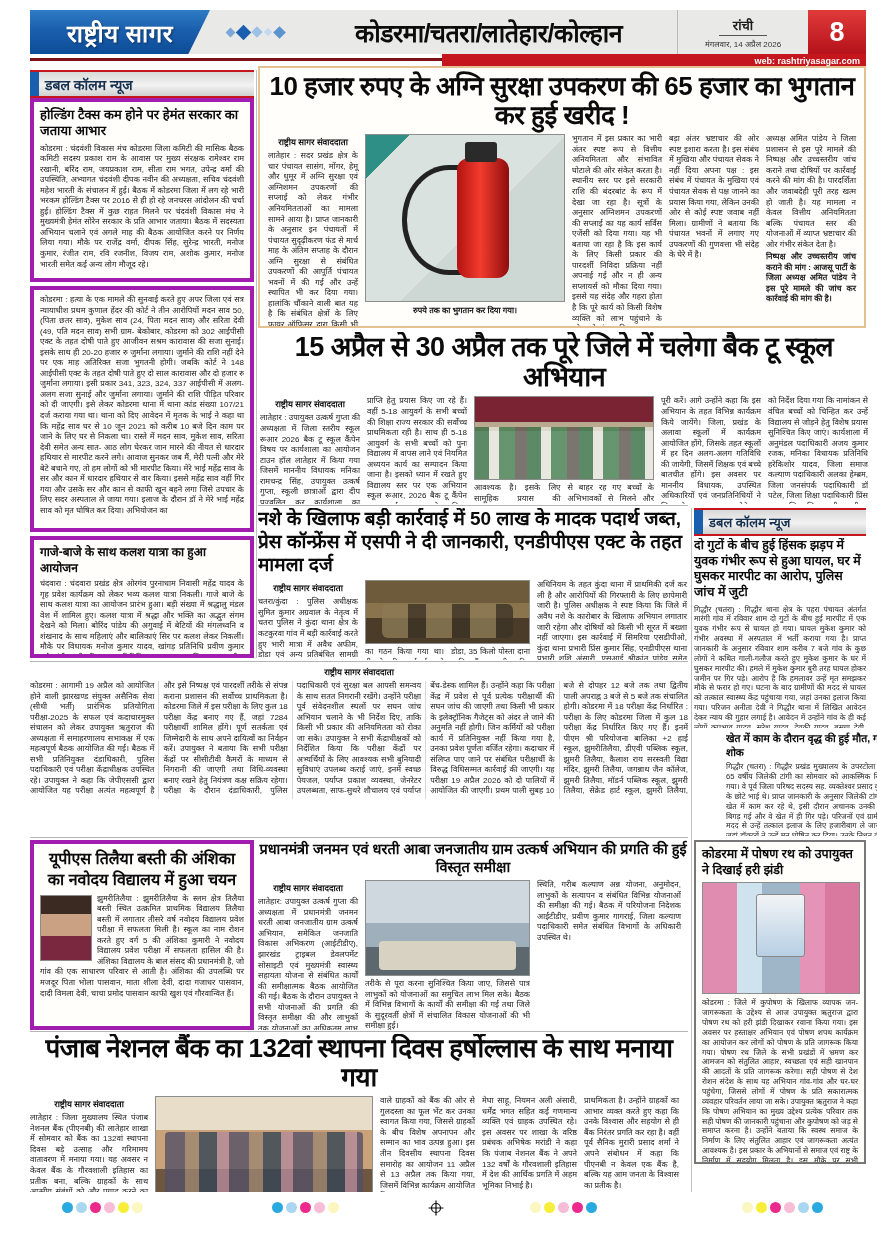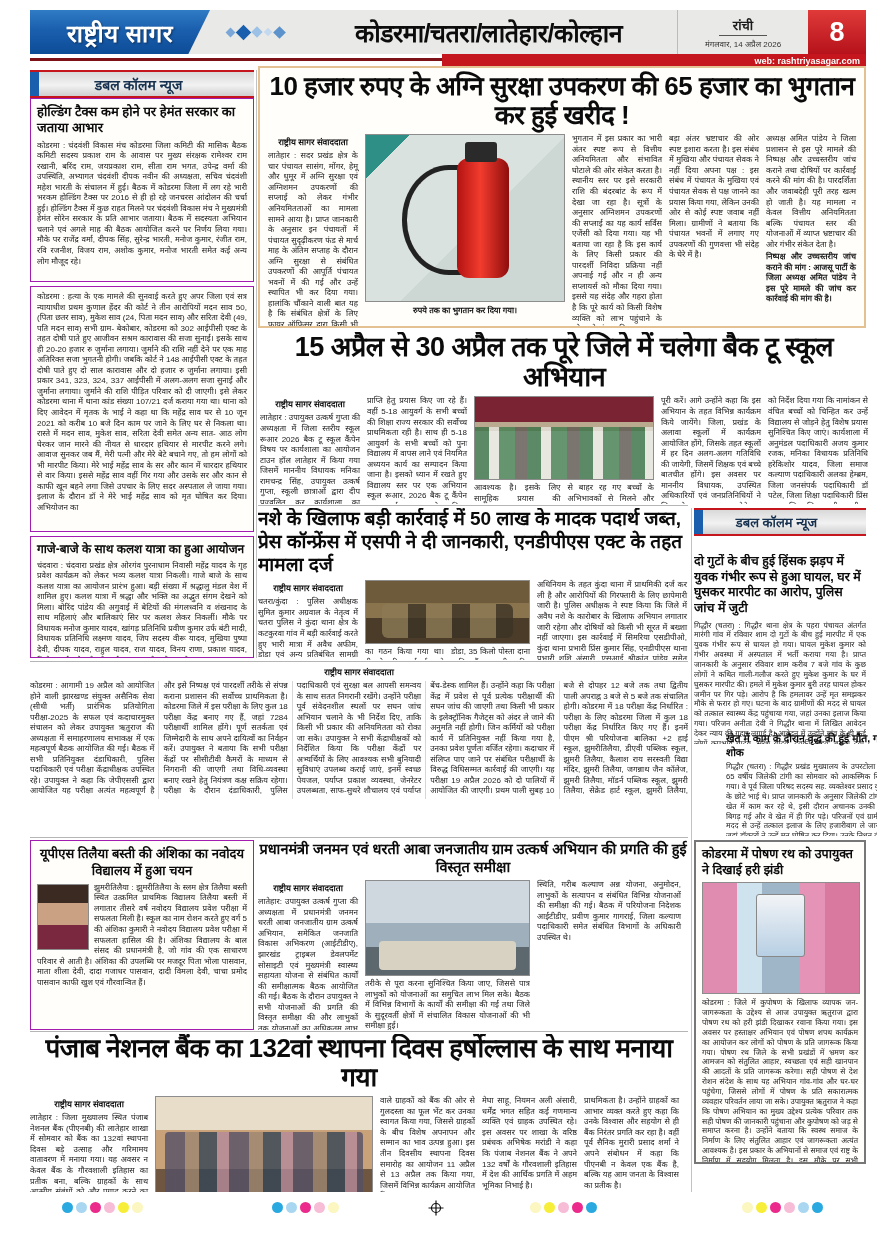--- a/index.html
+++ b/index.html
@@ -28,22 +28,22 @@
   .page-no-box{width:58px;background:linear-gradient(180deg,#e03a39,#b5121b);display:flex;align-items:center;justify-content:center;color:#fff;font-size:27px;font-weight:800;}
   .web-rule{top:58px;left:30px;width:412px;height:3px;background:#7c1218;}
   .web-strip{top:54px;left:442px;width:424px;height:13px;background:#c4161c;color:#fff;font-size:9px;font-weight:700;display:flex;align-items:center;justify-content:flex-end;padding-right:6px;box-sizing:border-box;}
   
   .dcn-header{
     height:24px;background:linear-gradient(180deg,#d9d9d9,#f2f2f2 55%,#cfcfcf);
     border-top:2px solid #c4161c;border-bottom:2px solid #c4161c;
     display:flex;align-items:center;
   }
   .dcn-header .blue-chip{width:9px;height:100%;background:#1a5fae;margin-right:6px;}
-  .dcn-header .dcn-label{flex:1;text-align:center;font-weight:800;font-size:14px;color:#16314f;padding-right:22px;}
-  .boxed{border:1px solid #a21caf;background:#fffefb;box-sizing:border-box;padding:5px 6px;}
+  .dcn-header .dcn-label{flex:1;font-weight:800;font-size:14px;color:#16314f;padding-right:22px;}
+  .boxed{border:4px solid #a21caf;background:#fffefb;box-sizing:border-box;padding:5px 6px;}
   .boxed-tan{border:2px solid #e4c193;background:#fffefb;box-sizing:border-box;padding:4px 8px;}
   .h-xl{font-weight:800;font-size:26px;line-height:1.12;text-align:center;color:#0b0b0b;letter-spacing:-.5px;margin:0 0 4px;}
   .h-lg{font-weight:800;font-size:19px;line-height:1.2;text-align:center;color:#0b0b0b;margin:0 0 4px;}
   .h-md{font-weight:800;font-size:13px;line-height:1.25;color:#0b0b0b;margin:0 0 4px;}
   .h-sm{font-weight:800;font-size:10.5px;line-height:1.3;color:#0b0b0b;margin:0 0 3px;}
   .byline{font-weight:700;font-size:8.5px;text-align:center;margin:2px 0 4px;color:#111;}
   .bt{font-size:8px;line-height:1.32;text-align:justify;color:#222;}
   .bt-sm{font-size:7.6px;line-height:1.3;text-align:justify;color:#222;}
   .caption{font-weight:700;font-size:8px;text-align:center;margin-top:2px;color:#111;}
   .row{display:flex;gap:7px;}
@@ -183,21 +183,21 @@
     </div>
     <div style="width:150px;" class="bt">अधिनियम के तहत कुंदा थाना में प्राथमिकी दर्ज कर ली है और आरोपियों की गिरफ्तारी के लिए छापेमारी जारी है। पुलिस अधीक्षक ने स्पष्ट किया कि जिले में अवैध नशे के कारोबार के खिलाफ अभियान लगातार जारी रहेगा और दोषियों को किसी भी सूरत में बख्शा नहीं जाएगा। इस कार्रवाई में सिमरिया एसडीपीओ, कुंदा थाना प्रभारी प्रिंस कुमार सिंह, एनडीपीएस थाना प्रभारी शशि अंसारी, एसआई श्रीकांत पांडेय समेत कुंदा एवं एनडीपीएस थाना के सशस्त्र बल के जवान शामिल थे।</div>
   </div>
 </div>
 
 <div class="abs dcn-header" style="top:508px;left:694px;width:172px;">
   <div class="blue-chip"></div>
   <div class="dcn-label" style="font-size:13px;">डबल कॉलम न्यूज</div>
 </div>
 
-<div class="abs" style="top:554px;left:694px;width:172px;height:190px;overflow:hidden;">
+<div class="abs" style="top:538px;left:694px;width:172px;height:190px;overflow:hidden;">
   <div class="h-md" style="font-size:12.5px;">दो गुटों के बीच हुई हिंसक झड़प में युवक गंभीर रूप से हुआ घायल, घर में घुसकर मारपीट का आरोप, पुलिस जांच में जुटी</div>
   <div class="bt-sm">गिद्धौर (चतरा) : गिद्धौर थाना क्षेत्र के पहरा पंचायत अंतर्गत मारंगी गांव में रविवार शाम दो गुटों के बीच हुई मारपीट में एक युवक गंभीर रूप से घायल हो गया। घायल मुकेश कुमार को गंभीर अवस्था में अस्पताल में भर्ती कराया गया है। प्राप्त जानकारी के अनुसार रविवार शाम करीब 7 बजे गांव के कुछ लोगों ने कथित गाली-गलौज करते हुए मुकेश कुमार के घर में घुसकर मारपीट की। हमले में मुकेश कुमार बुरी तरह घायल होकर जमीन पर गिर पड़े। आरोप है कि हमलावर उन्हें मृत समझकर मौके से फरार हो गए। घटना के बाद ग्रामीणों की मदद से घायल को तत्काल स्वास्थ्य केंद्र पहुंचाया गया, जहां उनका इलाज किया गया। परिजन अनीता देवी ने गिद्धौर थाना में लिखित आवेदन देकर न्याय की गुहार लगाई है। आवेदन में उन्होंने गांव के ही कई लोगों कुप्रभाव यादव, सुरेश यादव, देवकी यादव, बसगा देवी, सुधा देवी, अर्चना देवी, सिकंदर यादव एवं ललीता कुमारी पर घर में घुसकर हमला करने का आरोप लगाया है। उन्होंने बताया कि दोनों पक्षों के बीच पहले से आपसी विवाद चल रहा था। इस संबंध में थाना प्रभारी पुरुषोत्तम ओझा ने बताया कि मामला दर्ज हो चुका है और मामले की जांच की जा रही है। दोषियों के विरुद्ध जल्द ही आवश्यक कानूनी कार्रवाई की जाएगी। घटना के बाद गांव में तनाव का माहौल बना हुआ है।</div>
 </div>
 
 <div class="abs" style="top:732px;left:726px;width:172px;height:104px;overflow:hidden;">
   <div class="h-sm">खेत में काम के दौरान वृद्ध की हुई मौत, गांव में शोक</div>
   <div class="bt-sm">गिद्धौर (चतरा) : गिद्धौर प्रखंड मुख्यालय के उपरटोला निवासी 65 वर्षीय जिलेकी टांगी का सोमवार को आकस्मिक निधन हो गया। वे पूर्व जिला परिषद सदस्य सह. व्यक्तेश्वर प्रसाद कुशवाहा के छोटे भाई थे। प्राप्त जानकारी के अनुसार जिलेकी टांगी अपने खेत में काम कर रहे थे, इसी दौरान अचानक उनकी तबीयत बिगड़ गई और वे खेत में ही गिर पड़े। परिजनों एवं ग्रामीणों की मदद से उन्हें तत्काल इलाज के लिए हजारीबाग ले जाया गया, जहां डॉक्टरों ने उन्हें मृत घोषित कर दिया। उनके निधन की खबर मिलते ही पूरे गांव में शोक की लहर दौड़ गई। परिजनों का रो-रोकर बुरा हाल है। मृतक का अंतिम संस्कार स्थानीय भदानिया घाट श्मशान में किया गया, जहां बड़ी संख्या में ग्रामीण उपस्थित रहे।</div>
 </div>
 
 <div class="abs boxed" style="top:840px;left:694px;width:172px;height:324px;overflow:hidden;border-width:2px;border-color:#777;">
@@ -207,21 +207,21 @@
     </div>
   <div class="bt-sm">कोडरमा : जिले में कुपोषण के खिलाफ व्यापक जन-जागरूकता के उद्देश्य से आज उपायुक्त ऋतुराज द्वारा पोषण रथ को हरी झंडी दिखाकर रवाना किया गया। इस अवसर पर हस्ताक्षर अभियान एवं पोषण शपथ कार्यक्रम का आयोजन कर लोगों को पोषण के प्रति जागरूक किया गया। पोषण रथ जिले के सभी प्रखंडों में भ्रमण कर आमजन को संतुलित आहार, स्वच्छता एवं सही खानपान की आदतों के प्रति जागरूक करेगा। सही पोषण से देश रोशन संदेश के साथ यह अभियान गांव-गांव और घर-घर पहुंचेगा, जिससे लोगों में पोषण के प्रति सकारात्मक व्यवहार परिवर्तन लाया जा सके। उपायुक्त ऋतुराज ने कहा कि पोषण अभियान का मुख्य उद्देश्य प्रत्येक परिवार तक सही पोषण की जानकारी पहुंचाना और कुपोषण को जड़ से समाप्त करना है। उन्होंने बताया कि स्वस्थ समाज के निर्माण के लिए संतुलित आहार एवं जागरूकता अत्यंत आवश्यक है। इस प्रकार के अभियानों से समाज एवं राष्ट्र के निर्माण में सहयोग मिलता है। इस मौके पर सभी अधिकारियों एवं कर्मचारियों ने कुपोषण मुक्त कोडरमा बनाने का संकल्प लेकर इस अभियान को सफल बनाने की शपथ ली। मौके पर जिला समाज कल्याण पदाधिकारी, सीडीपीओ, महिला पर्यवेक्षिका, सेविका, सहायिका समेत अन्य महिला पदाधिकारी उपस्थित रहीं।</div>
 </div>
 
 <div class="abs" style="top:664px;left:30px;width:658px;height:172px;overflow:hidden;">
   <div class="byline">राष्ट्रीय सागर संवाददाता</div>
   <div class="bt cols5" style="height:118px;">कोडरमा : आगामी 19 अप्रैल को आयोजित होने वाली झारखण्ड संयुक्त असैनिक सेवा (सीधी भर्ती) प्रारंभिक प्रतियोगिता परीक्षा-2025 के सफल एवं कदाचारमुक्त संचालन को लेकर उपायुक्त ऋतुराज की अध्यक्षता में समाहरणालय सभाकक्ष में एक महत्वपूर्ण बैठक आयोजित की गई। बैठक में सभी प्रतिनियुक्त दंडाधिकारी, पुलिस पदाधिकारी एवं परीक्षा केंद्राधीक्षक उपस्थित रहे। उपायुक्त ने कहा कि जेपीएससी द्वारा आयोजित यह परीक्षा अत्यंत महत्वपूर्ण है और इसे निष्पक्ष एवं पारदर्शी तरीके से संपन्न कराना प्रशासन की सर्वोच्च प्राथमिकता है। कोडरमा जिले में इस परीक्षा के लिए कुल 18 परीक्षा केंद्र बनाए गए हैं, जहां 7284 परीक्षार्थी शामिल होंगे। पूर्ण सतर्कता एवं जिम्मेदारी के साथ अपने दायित्वों का निर्वहन करें। उपायुक्त ने बताया कि सभी परीक्षा केंद्रों पर सीसीटीवी कैमरों के माध्यम से निगरानी की जाएगी तथा विधि-व्यवस्था बनाए रखने हेतु नियंत्रण कक्ष सक्रिय रहेगा। परीक्षा के दौरान दंडाधिकारी, पुलिस पदाधिकारी एवं सुरक्षा बल आपसी समन्वय के साथ सतत निगरानी रखेंगे। उन्होंने परीक्षा पूर्व संवेदनशील स्थलों पर सघन जांच अभियान चलाने के भी निर्देश दिए, ताकि किसी भी प्रकार की अनियमितता को रोका जा सके। उपायुक्त ने सभी केंद्राधीक्षकों को निर्देशित किया कि परीक्षा केंद्रों पर अभ्यर्थियों के लिए आवश्यक सभी बुनियादी सुविधाएं उपलब्ध कराई जाएं, इनमें स्वच्छ पेयजल, पर्याप्त प्रकाश व्यवस्था, जेनरेटर उपलब्धता, साफ-सुथरे शौचालय एवं पर्याप्त बेंच-डेस्क शामिल हैं। उन्होंने कहा कि परीक्षा केंद्र में प्रवेश से पूर्व प्रत्येक परीक्षार्थी की सघन जांच की जाएगी तथा किसी भी प्रकार के इलेक्ट्रॉनिक गैजेट्स को अंदर ले जाने की अनुमति नहीं होगी। जिन कर्मियों को परीक्षा कार्य में प्रतिनियुक्त नहीं किया गया है, उनका प्रवेश पूर्णतः वर्जित रहेगा। कदाचार में संलिप्त पाए जाने पर संबंधित परीक्षार्थी के विरुद्ध विधिसम्मत कार्रवाई की जाएगी। यह परीक्षा 19 अप्रैल 2026 को दो पालियों में आयोजित की जाएगी। प्रथम पाली सुबह 10 बजे से दोपहर 12 बजे तक तथा द्वितीय पाली अपराह्न 3 बजे से 5 बजे तक संचालित होगी। कोडरमा में 18 परीक्षा केंद्र निर्धारित : परीक्षा के लिए कोडरमा जिला में कुल 18 परीक्षा केंद्र निर्धारित किए गए हैं। इनमें पीएम श्री परियोजना बालिका +2 हाई स्कूल, झुमरीतिलैया, डीएवी पब्लिक स्कूल, झुमरी तिलैया, कैलाश राय सरस्वती विद्या मंदिर, झुमरी तिलैया, जगन्नाथ जैन कॉलेज, झुमरी तिलैया, मॉडर्न पब्लिक स्कूल, झुमरी तिलैया, सेक्रेड हार्ट स्कूल, झुमरी तिलैया, राम लखन सिंह यादव इंटर कॉलेज, झुमरीतिलैया, कोरियन एकेडमी, ग्रुमो, बिजली विद्यालय, तिलैया डैम, चंदवारा मेमोरियल सीएम एसआई, डोमचांच, इंटर कॉलेज, डोमचांच, झारखंड विधि महाविद्यालय, झुमरी तिलैया, झारखंड टीचर्स ट्रेनिंग कॉलेज, झुमरीतिलैया तथा ग्रिजली कॉलेज ऑफ एजुकेशन, झुमरीतिलैया शामिल हैं। बैठक में पुलिस अधीक्षक अनुदीप सिंह, अपर समाहर्ता पूनम कुजूर, अनुमंडल पदाधिकारी ओमप्रकाश मंडल, जिला परिवहन पदाधिकारी विजय कुमार सोनी, जिला शिक्षा पदाधिकारी अभिलाषा राय समेत अन्य पदाधिकारी उपस्थित थे।</div>
 </div>
 
 <div class="abs boxed" style="top:840px;left:30px;width:224px;height:190px;overflow:hidden;">
-  <div class="h-sm" style="text-align:center;font-size:13px;">यूपीएस तिलैया बस्ती की अंशिका का नवोदय विद्यालय में हुआ चयन</div>
+  <div class="h-sm" style="text-align:center;font-size:16px;">यूपीएस तिलैया बस्ती की अंशिका का नवोदय विद्यालय में हुआ चयन</div>
   <div class="photo ph-girl" style="width:52px;height:66px;float:left;margin:1px 5px 2px 0;"></div>
   <div class="bt">झुमरीतिलैया : झुमरीतिलैया के स्लम क्षेत्र तिलैया बस्ती स्थित उत्क्रमित प्राथमिक विद्यालय तिलैया बस्ती में लगातार तीसरे वर्ष नवोदय विद्यालय प्रवेश परीक्षा में सफलता मिली है। स्कूल का नाम रोशन करते हुए वर्ग 5 की अंशिका कुमारी ने नवोदय विद्यालय प्रवेश परीक्षा में सफलता हासिल की है। अंशिका विद्यालय के बाल संसद की प्रधानमंत्री है, जो गांव की एक साधारण परिवार से आती है। अंशिका की उपलब्धि पर मजदूर पिता भोला पासवान, माता शीला देवी, दादा गजाधर पासवान, दादी विमला देवी, चाचा प्रमोद पासवान काफी खुश एवं गौरवान्वित हैं।</div>
 </div>
 
 <div class="abs" style="top:840px;left:258px;width:430px;height:190px;overflow:hidden;">
   <div class="h-md" style="font-size:14.5px;text-align:center;">प्रधानमंत्री जनमन एवं धरती आबा जनजातीय ग्राम उत्कर्ष अभियान की प्रगति की हुई विस्तृत समीक्षा</div>
   <div class="row">
     <div style="width:100px;">
       <div class="byline">राष्ट्रीय सागर संवाददाता</div>
       <div class="bt">लातेहार: उपायुक्त उत्कर्ष गुप्ता की अध्यक्षता में प्रधानमंत्री जनमन धरती आबा जनजातीय ग्राम उत्कर्ष अभियान, समेकित जनजाति विकास अभिकरण (आईटीडीए), झारखंड ट्राइबल डेवलपमेंट सोसाइटी एवं मुख्यमंत्री स्वास्थ्य सहायता योजना से संबंधित कार्यों की समीक्षात्मक बैठक आयोजित की गई। बैठक के दौरान उपायुक्त ने सभी योजनाओं की प्रगति की विस्तृत समीक्षा की और लाभुकों तक योजनाओं का अधिकतम लाभ सुलभ रूप से पहुंचाने के लिए संबंधित अधिकारियों को निर्देशित किया कि लंबित मामलों का निवारण प्राथमिकता के आधार पर किया जाए। उन्होंने कहा कि प्रत्येक योजना के लक्ष्यों को समयबद्ध</div>

